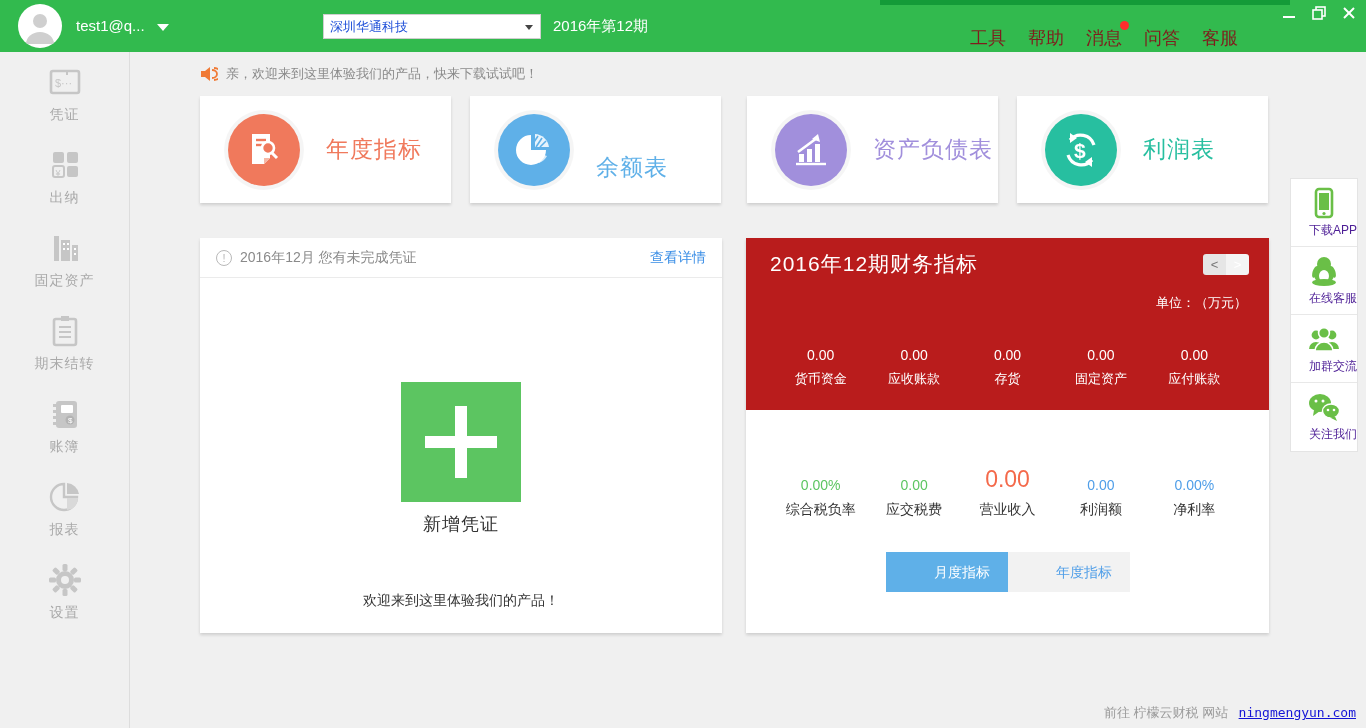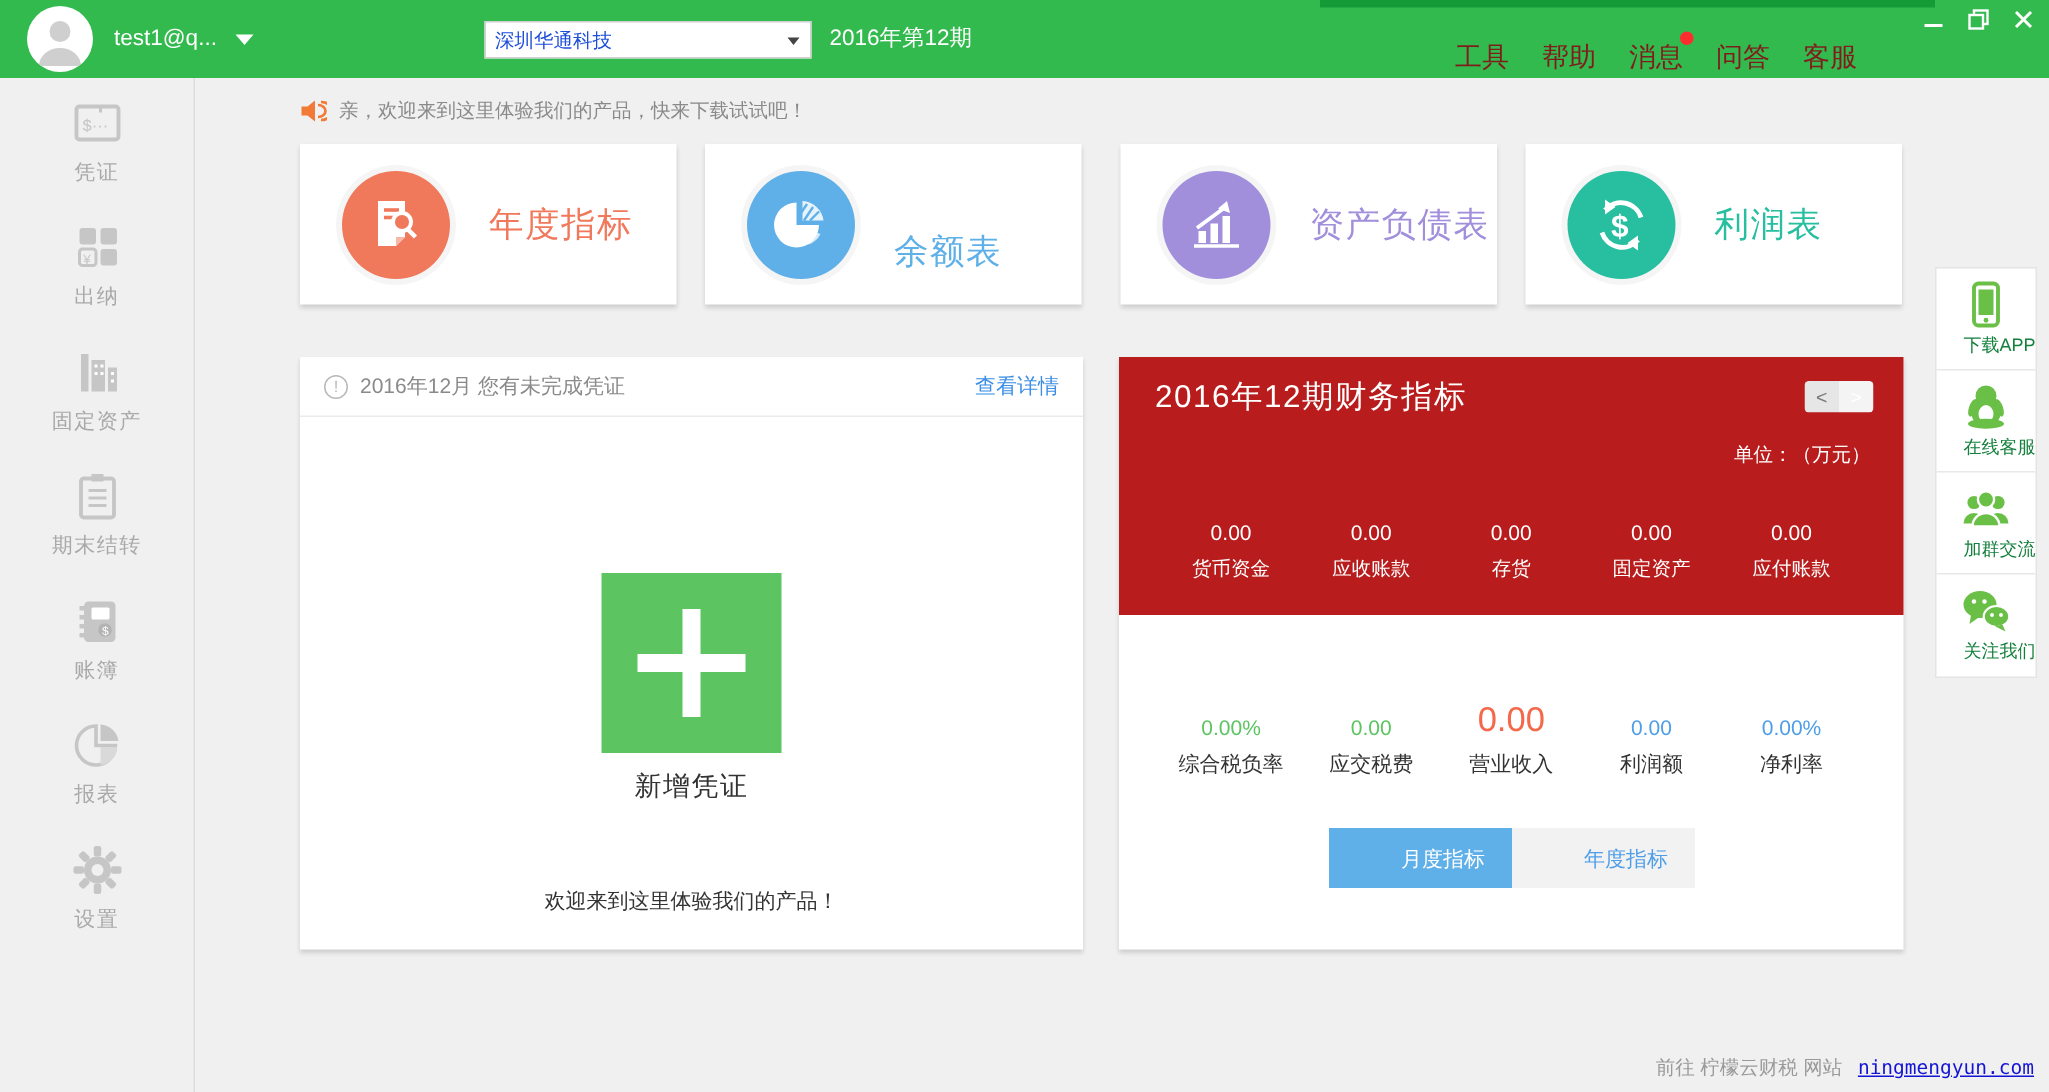--- a/index.html
+++ b/index.html
@@ -86,21 +86,21 @@
   .fp-tabs { position:absolute; left:0; top:314px; width:100%; display:flex; justify-content:center; }
   .fp-tab { width:122px; height:40px; line-height:40px; text-align:center; font-size:14px; cursor:pointer;padding-left:31px; }
   .fp-tab.active { background:#5fb0e8; color:#fff; }
   .fp-tab.inactive { background:#f2f2f2; color:#4f9ee8; }
 
   
   .dock { position:absolute; left:1290px; top:178px; width:68px; background:#fff; border:1px solid #e4e4e4; }
   .dock-item { height:68px; text-align:center; border-bottom:1px solid #e8e8e8; cursor:pointer; padding-top:8px; }
   .dock-item:last-child { border-bottom:none; }
   .dock-item svg { display:block; margin:0 auto 3px; }
-  .dock-label { font-size:12px; color:#15803d;margin-left:18px; }
+  .dock-label { font-size:12px; color:#4c1d95;margin-left:18px; }
 
   
   .footer { position:absolute; left:0; bottom:0; width:1366px; height:28px; line-height:24px; text-align:right; padding-right:10px; }
   .footer-prefix { font-size:13px; color:#9a9a9a; margin-right:6px; }
   .footer-link { font-size:13px; color:#1414d6; text-decoration:underline; font-family:"DejaVu Sans Mono",monospace; cursor:pointer; }
 </style>
 </head>
 <body>
 
 <div class="topbar">

